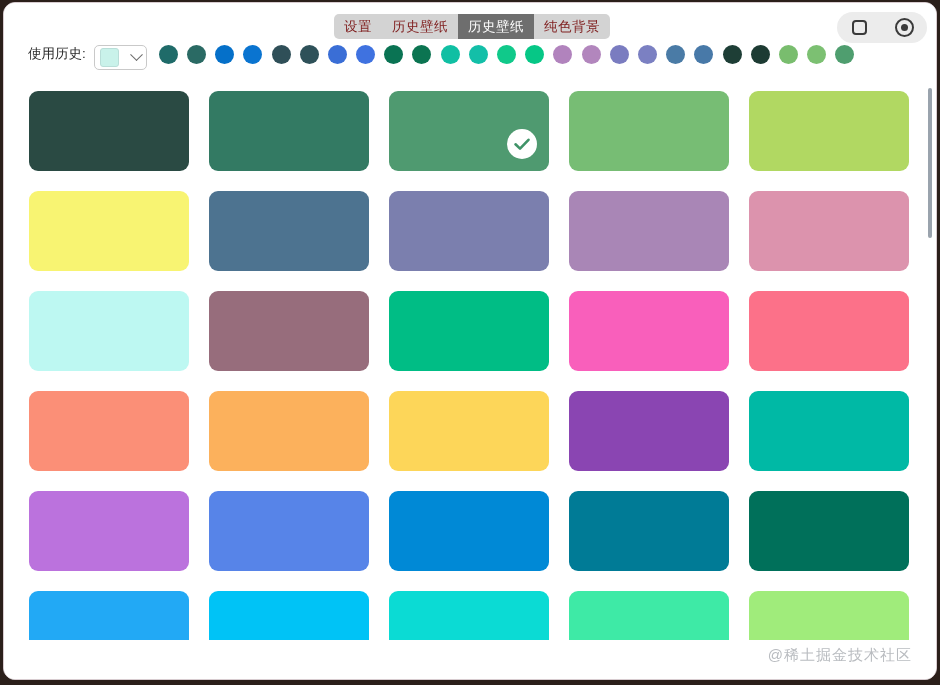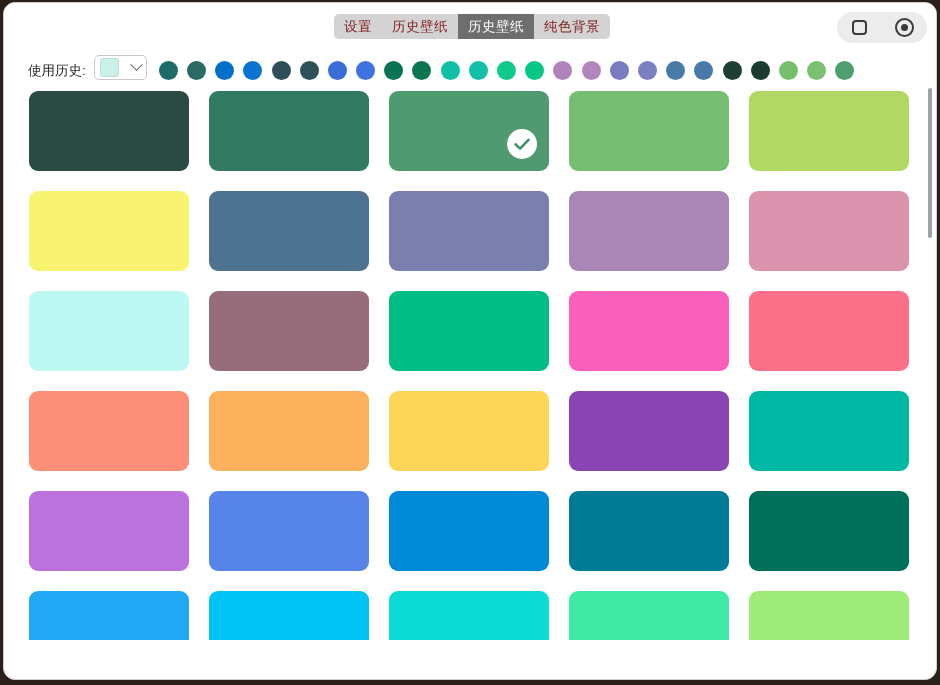--- a/index.html
+++ b/index.html
@@ -103,21 +103,21 @@
     height: 7px;
     background: #3a3a3a;
     border-radius: 50%;
   }
 
   
   #history-row {
     position: relative;
     height: 35px;
     display: flex;
-    align-items: flex-end;
+    align-items: flex-start;
     padding: 0 10px 0 24px;
     box-sizing: border-box;
   }
   #history-label {
     font-size: 13.5px;
     color: #2b2b2b;
     white-space: nowrap;
     margin-right: 8px;
   }
   #history-select {
@@ -329,14 +329,17 @@
         <div class="swatch" style="background: rgb(0, 195, 246);"></div>
         <div class="swatch" style="background: rgb(11, 219, 212);"></div>
         <div class="swatch" style="background: rgb(62, 234, 166);"></div>
         <div class="swatch" style="background: rgb(160, 236, 123);"></div>
       </div>
     <div id="scroll-track">
       <div id="scroll-thumb"></div>
     </div>
   </div>
 
+  <div id="footer">
+    <div id="watermark">@稀土掘金技术社区</div>
+  </div>
 
 </div>
 
 </body></html>

